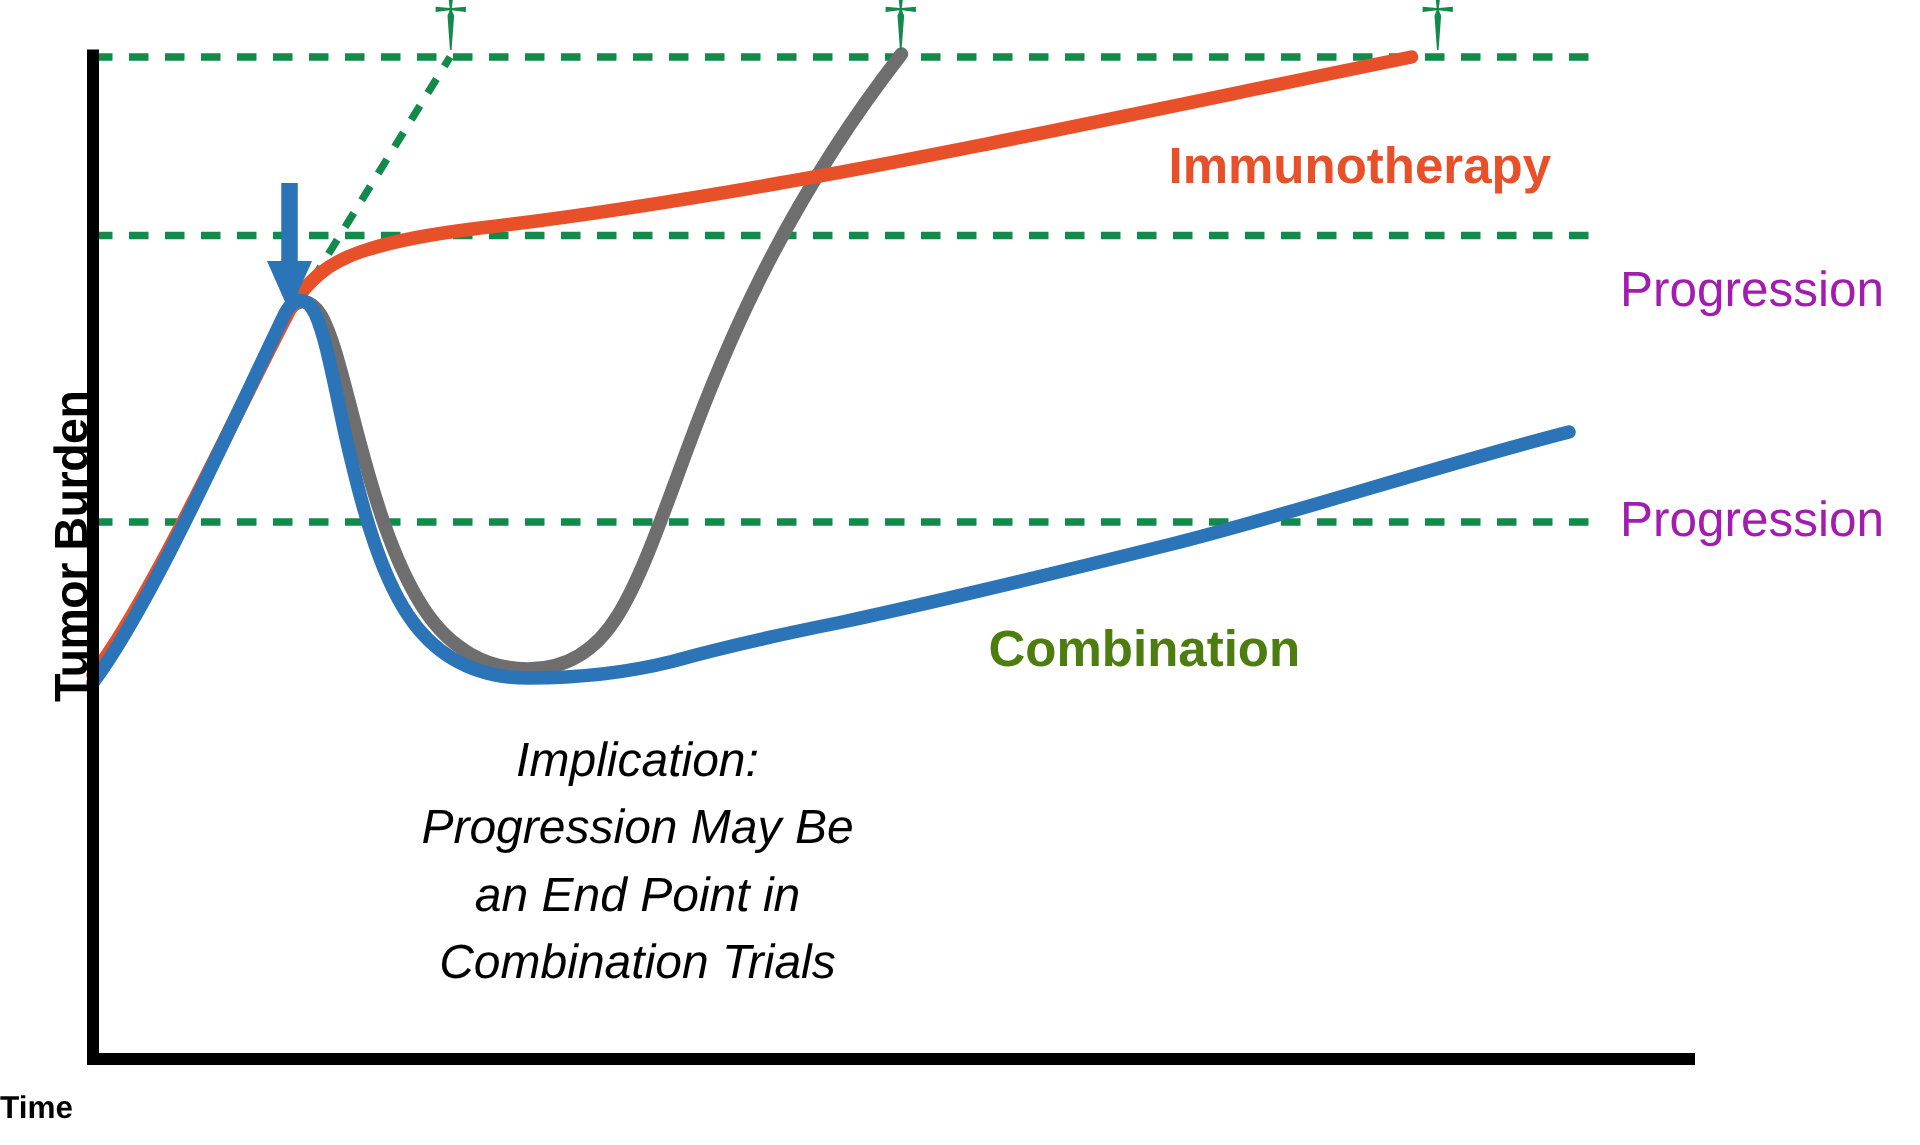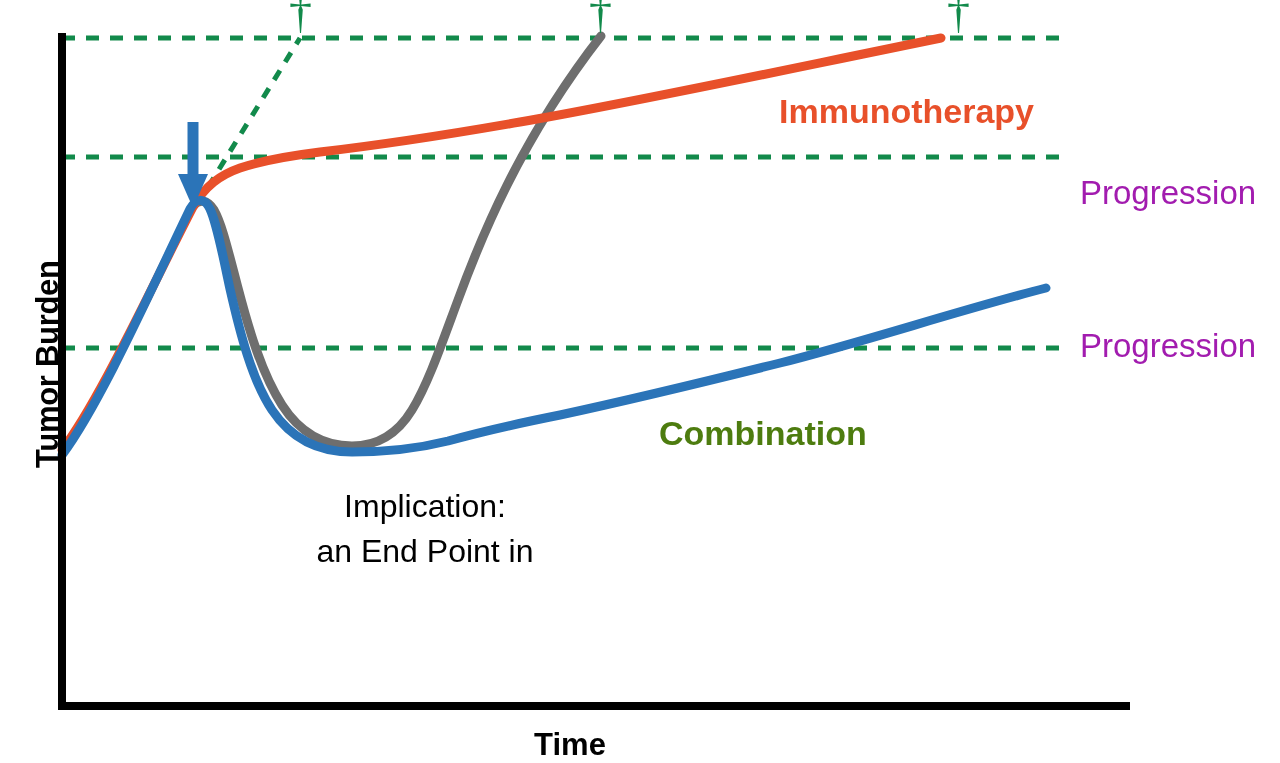--- a/index.html
+++ b/index.html
@@ -25,22 +25,22 @@
     left:-52px;top:350px;
     width:200px;
     font-size:31px;
     letter-spacing:-0.3px;
     transform:rotate(-90deg);
     transform-origin:center center;
     text-align:center;
   }
   #xlabel{
     left:0;top:727px;width:1140px;
-    font-size:31px;
-    text-align:center;
+    font-size:21px;
+    text-align:left;
   }
 
   .series-label{
     position:absolute;
     font-family:"Liberation Sans", sans-serif;
     font-weight:bold;
     white-space:nowrap;
   }
   #label-immuno{left:779px;top:92px;font-size:34px;color:#E8502A;}
   #label-cyto{left:533px;top:216px;font-size:34px;color:#6E6E6E;}
@@ -53,20 +53,21 @@
     color:#a21caf;
     white-space:nowrap;
   }
   #prog-top{left:1080px;top:174px;}
   #prog-bottom{left:1080px;top:327px;}
 
   #implication{
     position:absolute;
     left:200px;top:484px;width:450px;
     font-family:"Liberation Sans", sans-serif;
+    font-style:italic;
     font-size:32px;
     line-height:45px;
     color:#000000;
     text-align:center;
   }
   #implication div{white-space:nowrap;}
 
   .dagger{
     position:absolute;
     font-family:"Liberation Serif", serif;
@@ -133,19 +134,21 @@
   <span class="dagger" style="left:947px;top:-10px;">†</span>
 
   <div class="series-label" id="label-immuno">Immunotherapy</div>
   <div class="series-label" id="label-combo">Combination</div>
 
   <div class="progression-label" id="prog-top">Progression</div>
   <div class="progression-label" id="prog-bottom">Progression</div>
 
   <div id="implication">
     <div>Implication:</div>
+    <div>Progression May Be</div>
     <div>an End Point in</div>
+    <div>Combination Trials</div>
   </div>
 
   <div class="axis-title" id="ylabel">Tumor Burden</div>
   <div class="axis-title" id="xlabel">Time</div>
 
 </div>
 
 </body></html>

